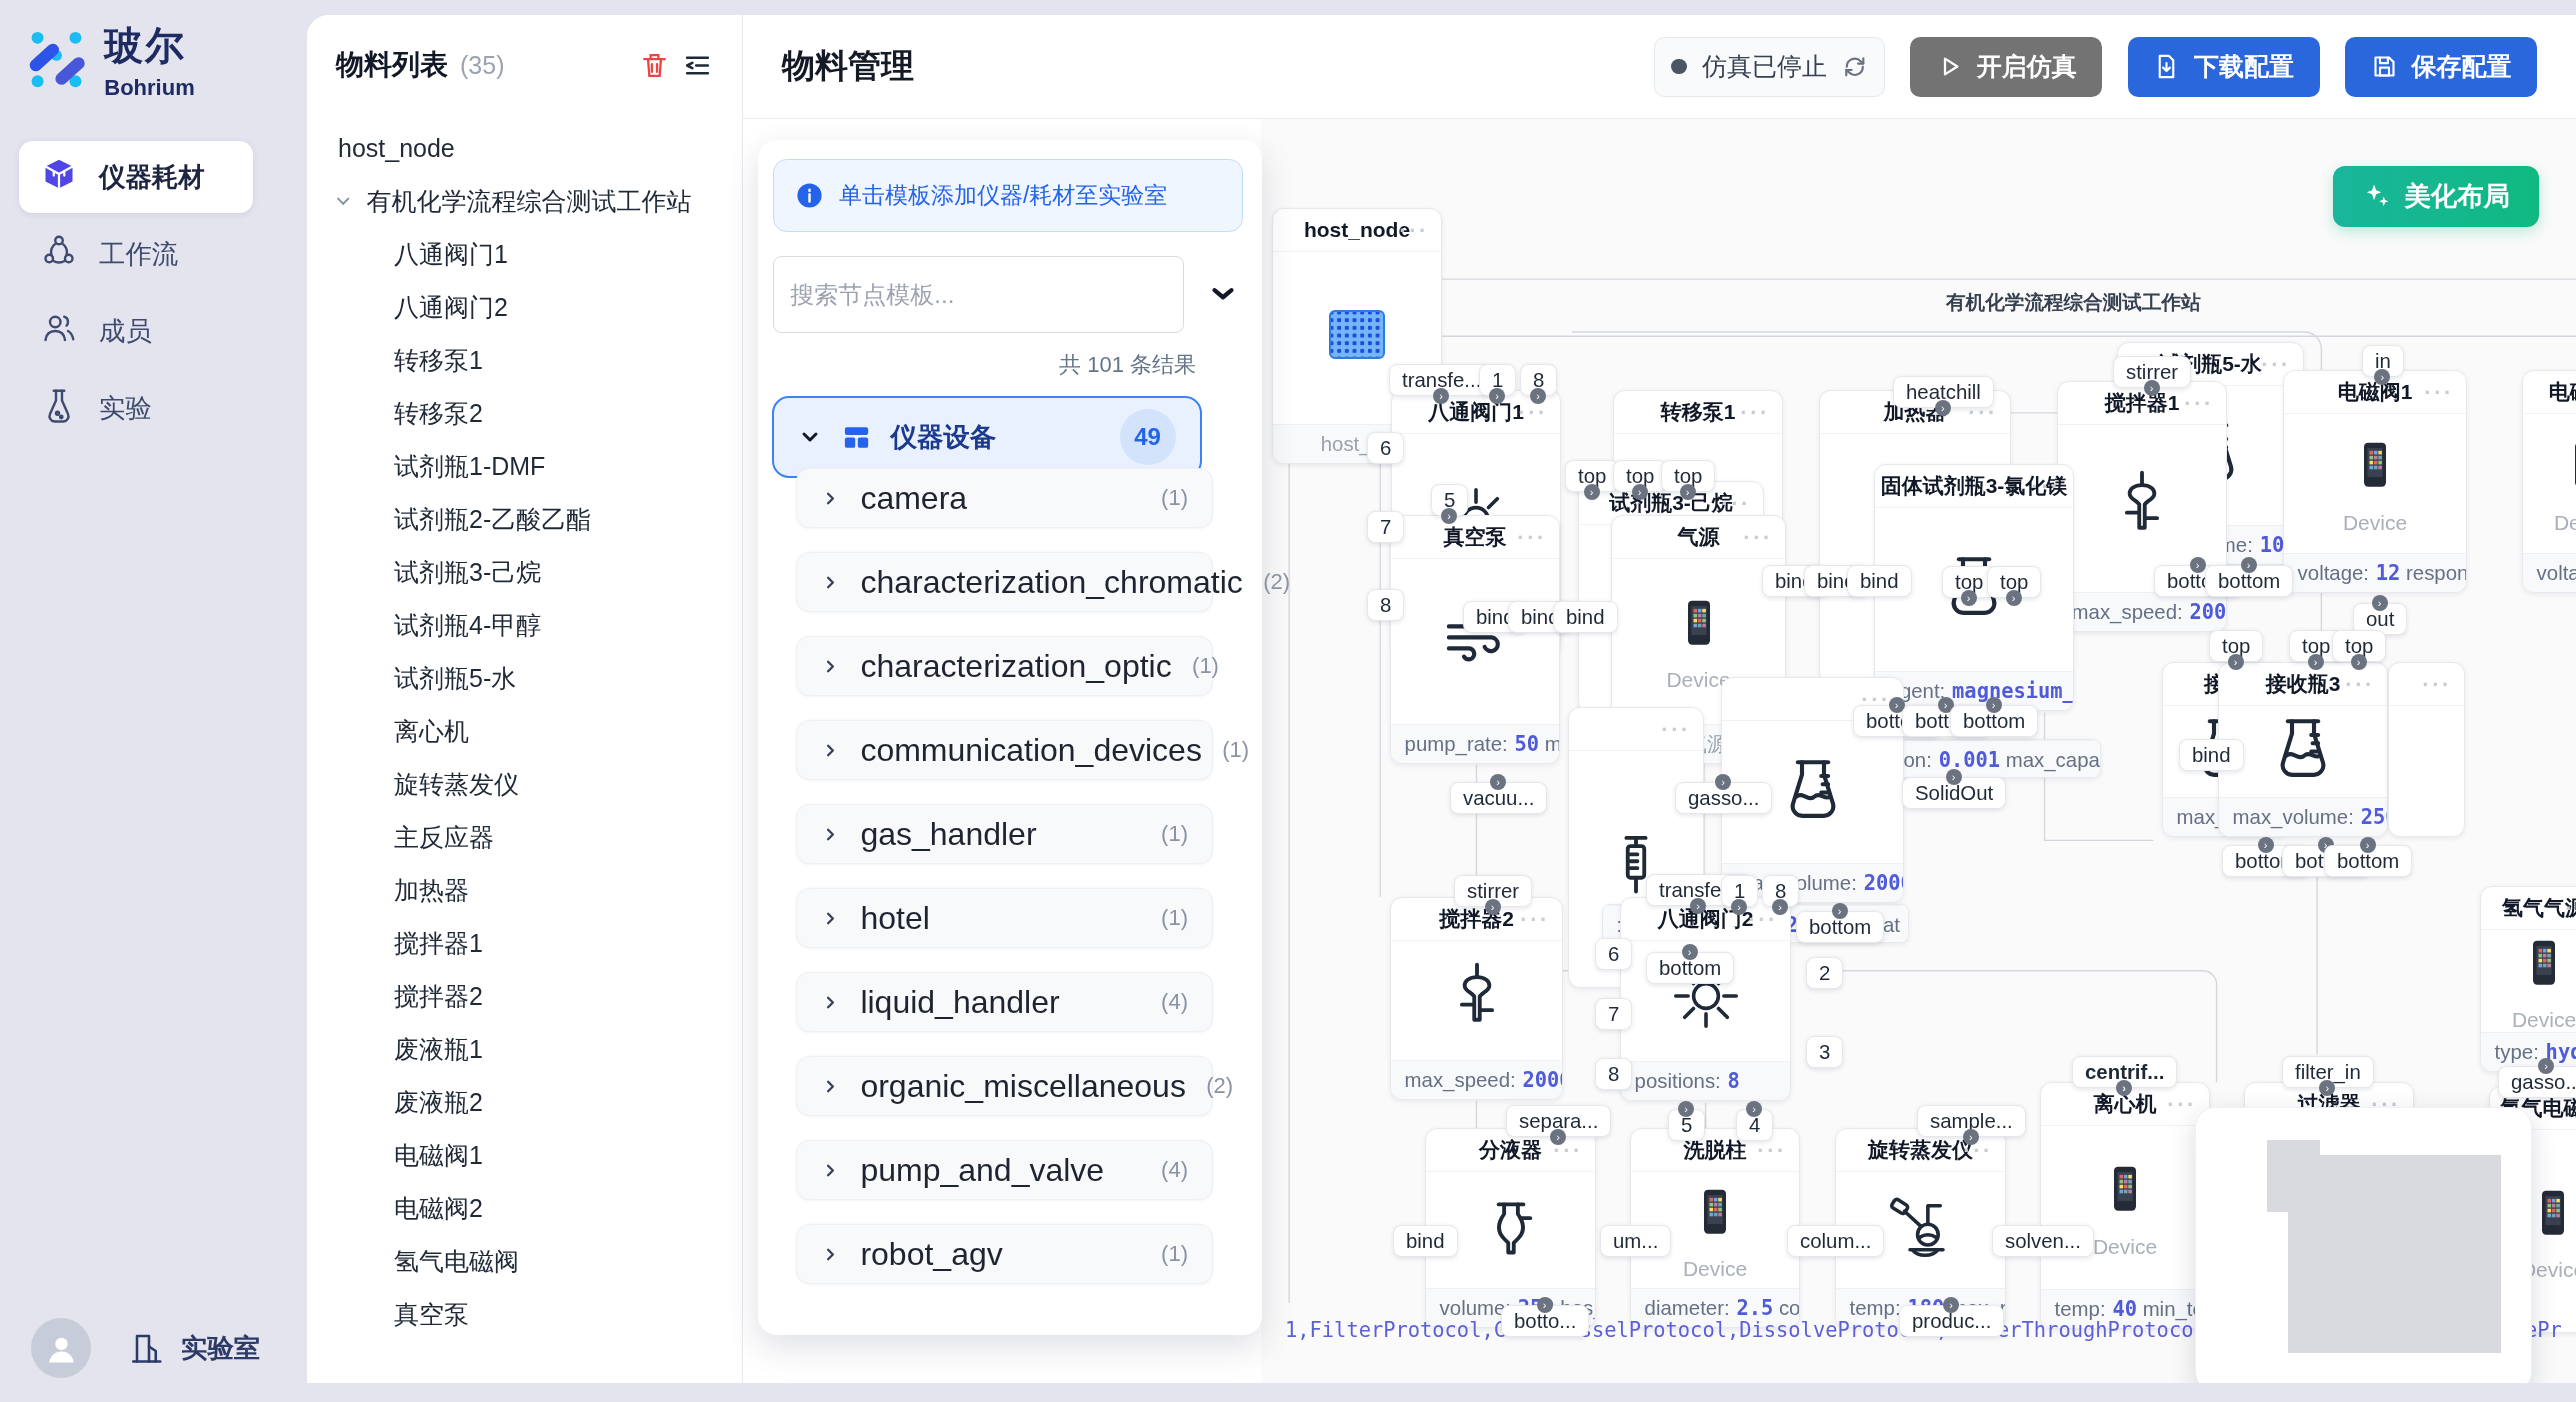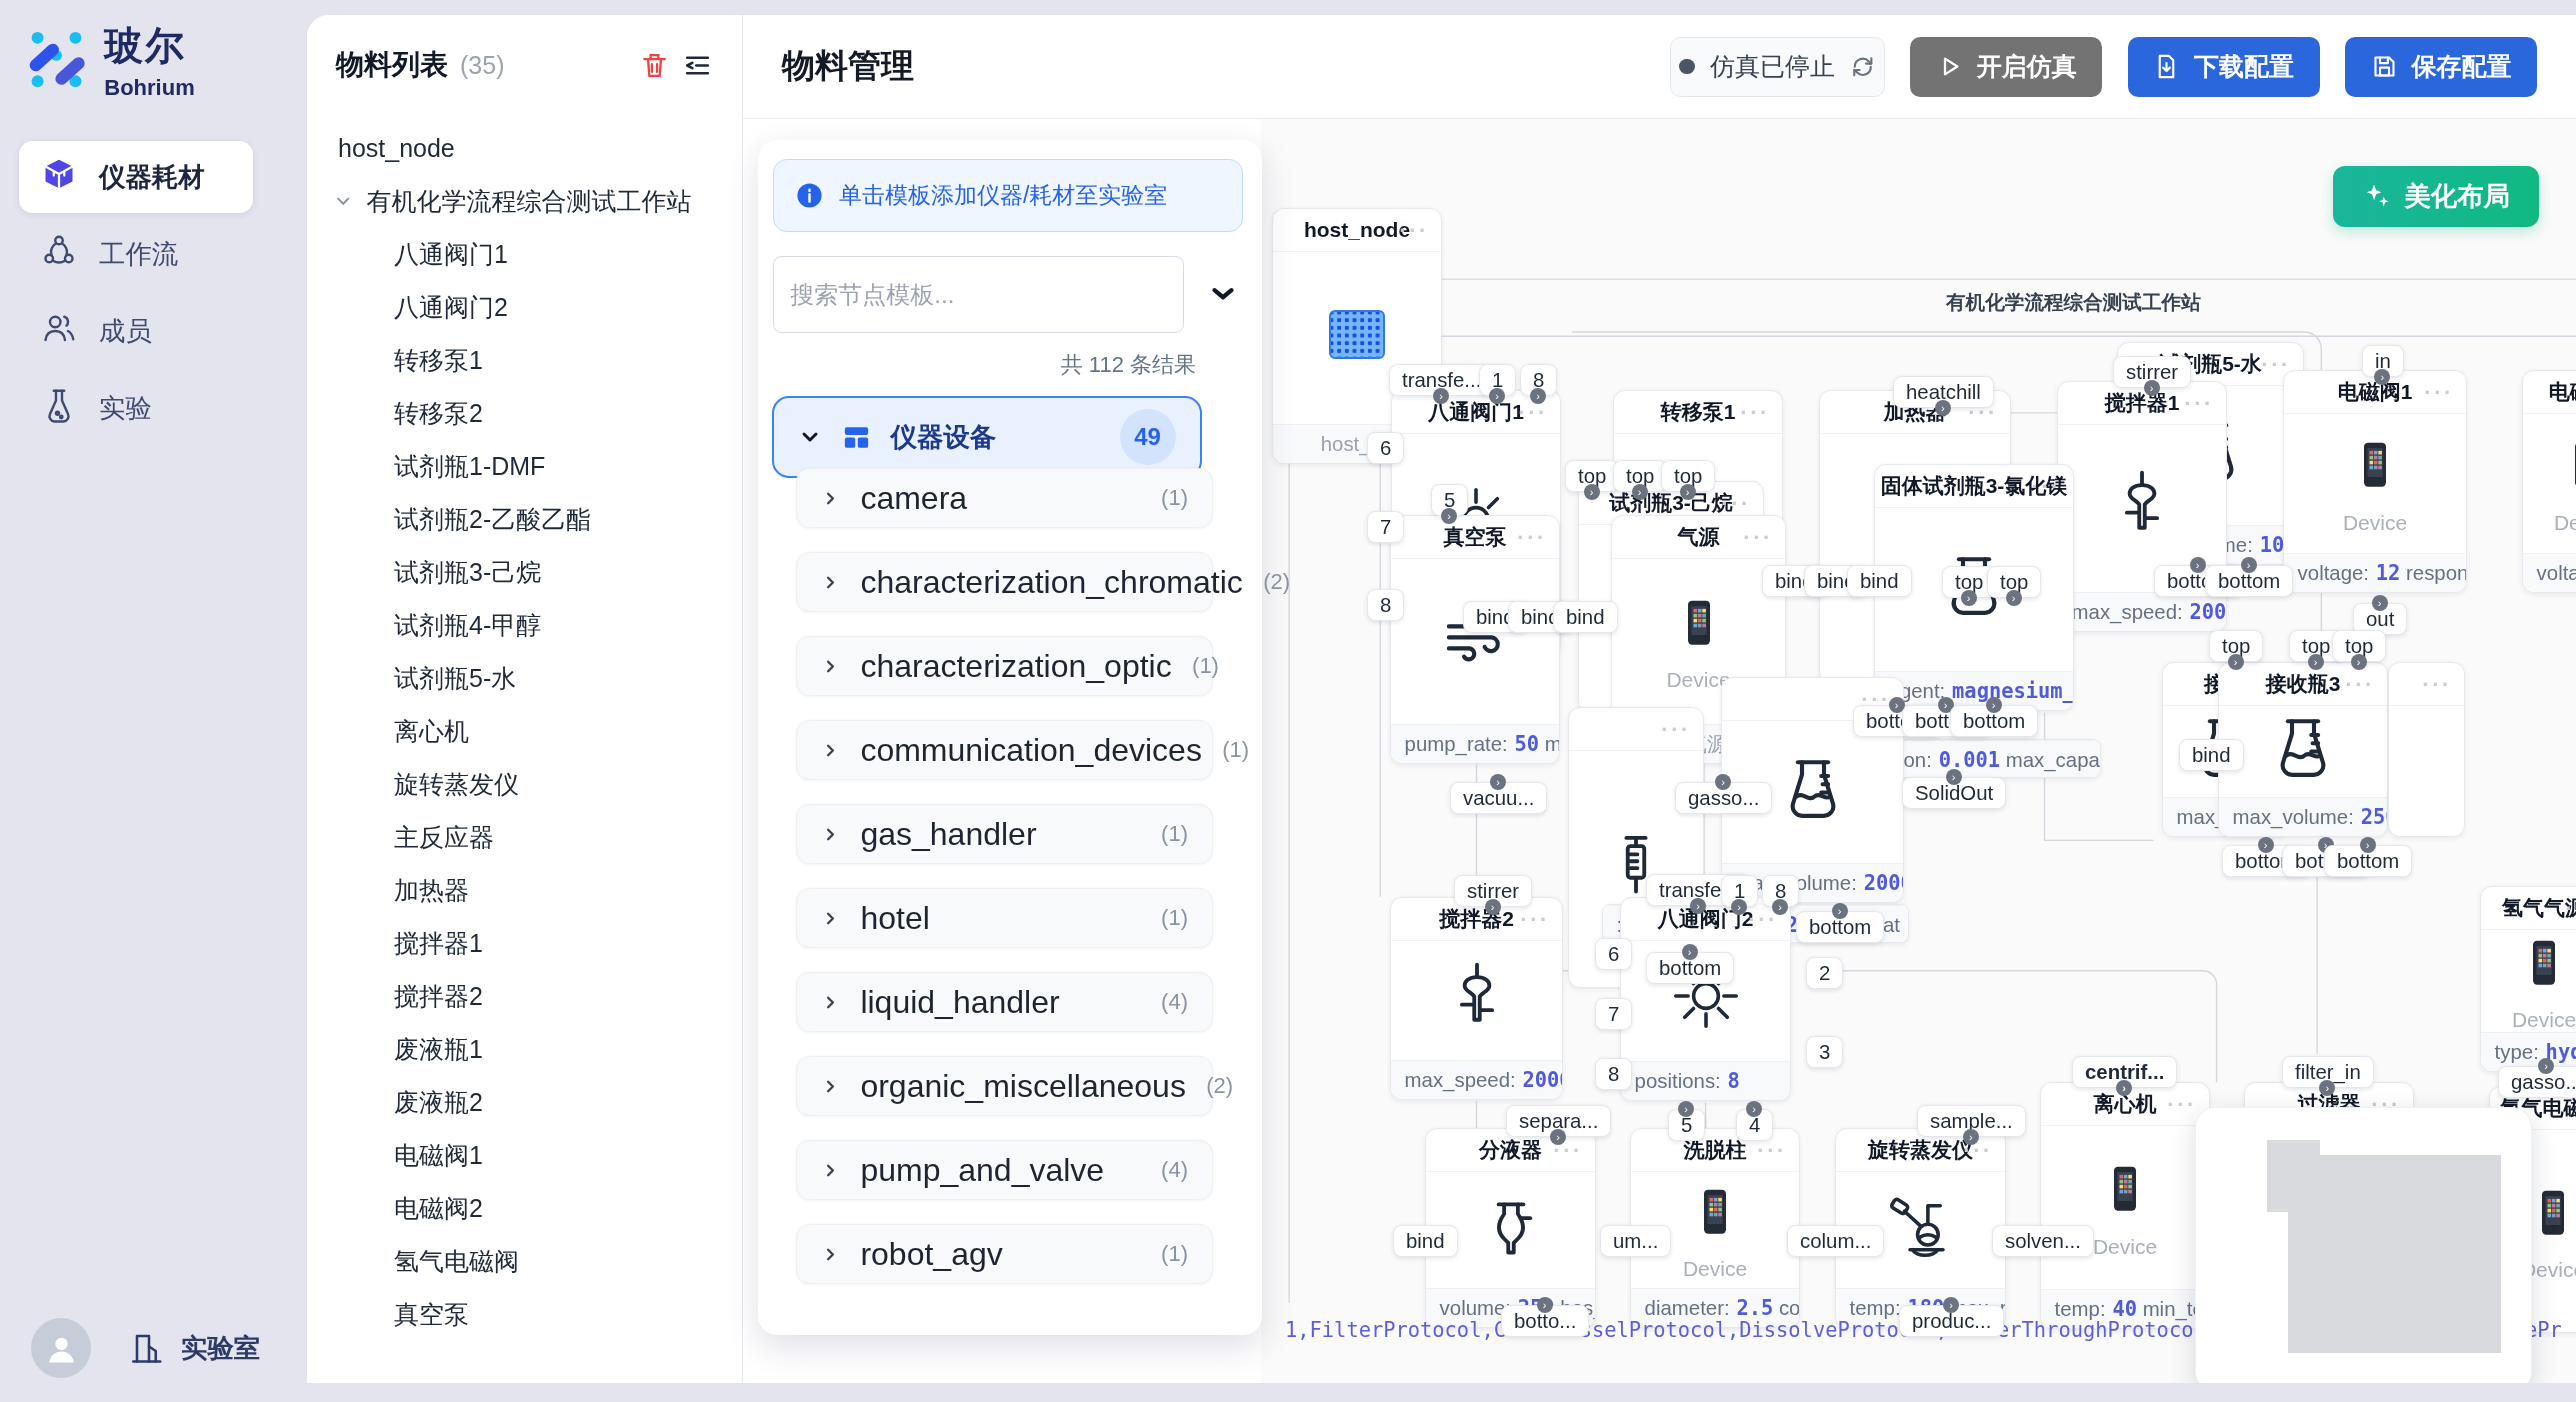--- a/index.html
+++ b/index.html
@@ -35,21 +35,21 @@
   .tree { padding-top:29px; font-size:25px; color:#1f2937; }
   .tree-row { height:53px; display:flex; align-items:center; padding-left:31px; cursor:pointer; white-space:nowrap; }
   .tree-row.grp { padding-left:25.6px; gap:13.6px; }
   .tree-row.child { padding-left:87px; }
   .tw { color:#8a93a2; font-size:20.4px; }
 
   
   .main-head { position:absolute; left:436px; right:0; top:0; height:104px; border-bottom:0.9px solid #ebecf1; display:flex; align-items:center; padding:0 39px; }
   .page-title { font-size:33px; font-weight:700; color:#141a26; }
   .head-actions { margin-left:auto; display:flex; align-items:center; gap:25.6px; }
-  .pill-status { display:flex; align-items:center; gap:15.3px; height:60px; padding:0 8px; border:0.9px solid #e5e7eb; background:#f9fafb; border-radius:10.2px; font-size:25px; color:#374151; }
+  .pill-status { display:flex; align-items:center; gap:15.3px; height:60px; padding:0 16px; border:0.9px solid #e5e7eb; background:#f9fafb; border-radius:10.2px; font-size:25px; color:#374151; }
   .pill-status .dotc { width:15.3px; height:15.3px; border-radius:50%; background:#4b5563; }
   .pill-status svg { width:25.6px; height:25.6px; }
   .btn { display:flex; align-items:center; gap:13.6px; height:60px; padding:0 25.6px; border:none; border-radius:10.2px; font-size:25px; font-weight:600; color:#fff; cursor:pointer; font-family:inherit; }
   .btn svg { width:27px; height:27px; }
   .btn-green { background:#737373; }
   .btn-blue { background:#2a67dc; }
 
   
   .tpl-panel { position:absolute; left:451px; top:125px; width:504px; height:1195px; background:#fff; border-radius:19px; box-shadow:0 12px 34px rgba(25,35,70,.14); z-index:5; padding:0; }
   .tpl-banner { position:absolute; left:15.3px; top:19px; width:470px; height:73px; background:#eff6ff; border:1.7px solid #bfdbfe; border-radius:13.6px; display:flex; align-items:center; gap:15.3px; padding:0 20.4px; color:#2563eb; font-size:23px; font-weight:500; }
@@ -1306,21 +1306,21 @@
         <svg viewBox="0 0 24 24">
           <circle cx="12" cy="12" r="10" fill="#2563eb"></circle>
           <path d="M12 7.2v1M12 11v6" stroke="#fff" stroke-width="2" stroke-linecap="round"></path>
         </svg>
         <span>单击模板添加仪器/耗材至实验室</span>
       </div>
       <input class="tpl-search" placeholder="搜索节点模板..." style="">
       <svg class="tpl-collapse" viewBox="0 0 24 24" fill="none" stroke="#111827" stroke-width="3" stroke-linecap="round" stroke-linejoin="round">
           <path d="M6 10l6 5 6-5"></path>
         </svg>
-      <div class="tpl-results">共 112 条结果</div>
+      <div class="tpl-results">共 101 条结果</div>
       <div class="tpl-group">
         <svg class="chev" viewBox="0 0 24 24" fill="none" stroke="#111827" stroke-width="3" stroke-linecap="round" stroke-linejoin="round">
             <path d="M6 9l6 6 6-6"></path>
           </svg>
         <svg class="grid" viewBox="0 0 24 24" fill="#2563eb">
           <rect x="3" y="4" width="18" height="6" rx="1.5"></rect>
             <rect x="3" y="12" width="8" height="8" rx="1.5"></rect>
             <rect x="13" y="12" width="8" height="8" rx="1.5"></rect>
         </svg>
         <span class="glabel">仪器设备</span>

